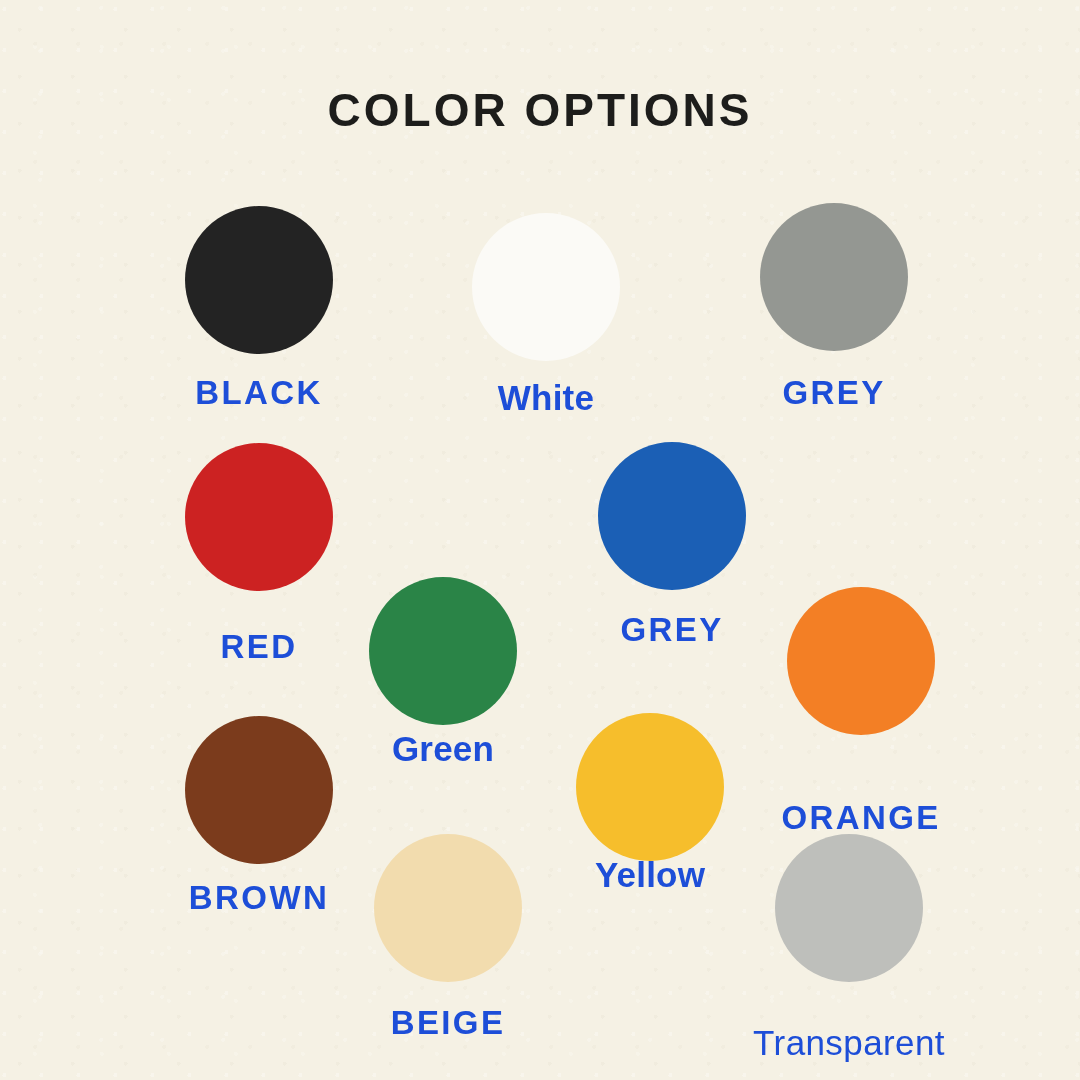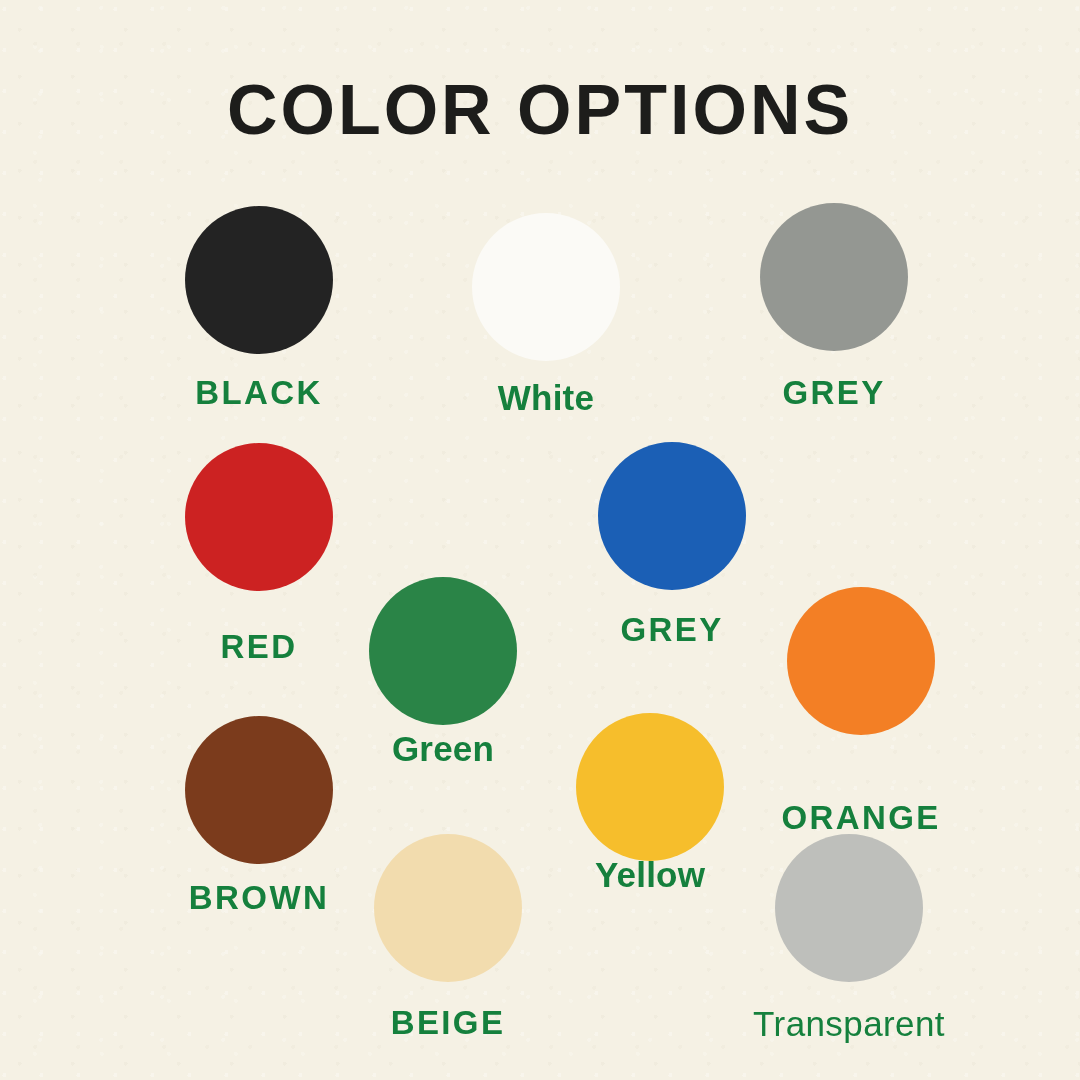--- a/index.html
+++ b/index.html
@@ -38,21 +38,21 @@
     background-size: 37px 41px, 53px 47px, 61px 43px, 43px 59px, 67px 53px;
   }
 
   
   #title {
     position: absolute;
     top: 74px;
     left: 0;
     width: 1080px;
     text-align: center;
-    font-size: 70px;
+    font-size: 46px;
     line-height: 72px;
     font-weight: 700;
     letter-spacing: 3px;
     color: #1D1D1B;
     white-space: nowrap;
   }
 
   
   .swatch {
     position: absolute;
@@ -64,39 +64,40 @@
     border-radius: 50%;
     transform: translate(-50%, -50%);
     left: 0;
     top: 0;
   }
   .swatch .label {
     position: absolute;
     left: 0;
     transform: translateX(-50%);
     white-space: nowrap;
-    color: #15803d;
+    color: #1d4ed8;
     text-align: center;
   }
 
   
   .swatch.caps .label {
     font-size: 33px;
     font-weight: 700;
     letter-spacing: 2.4px;
   }
   
   .swatch.title .label {
     font-size: 35px;
     font-weight: 700;
     letter-spacing: .2px;
   }
   .swatch.title.light .label {
     font-weight: 500;
     letter-spacing: .4px;
+    margin-top: 19px;
   }
 </style>
 </head>
 <body>
 
 <div id="poster">
 
   <div id="paper-texture"></div>
 
   <div id="title">COLOR OPTIONS</div>

